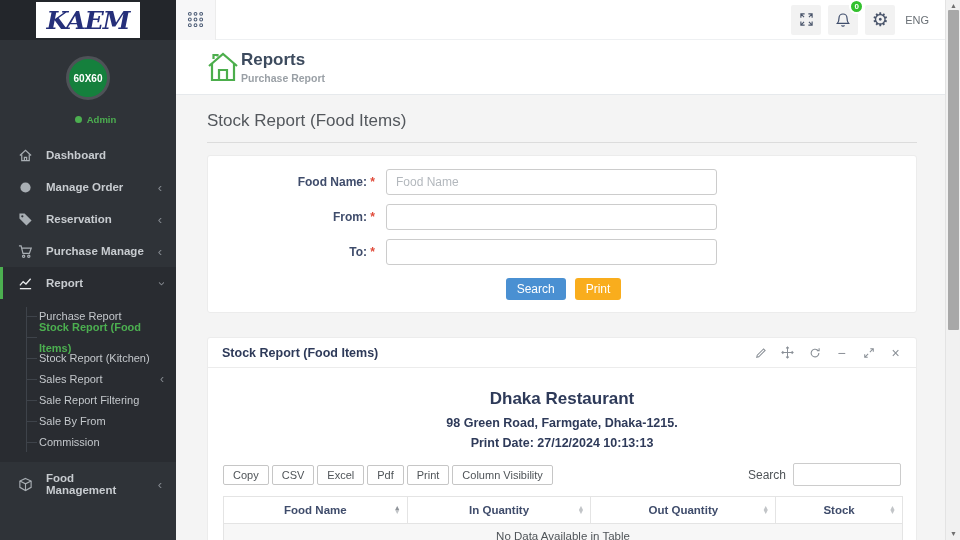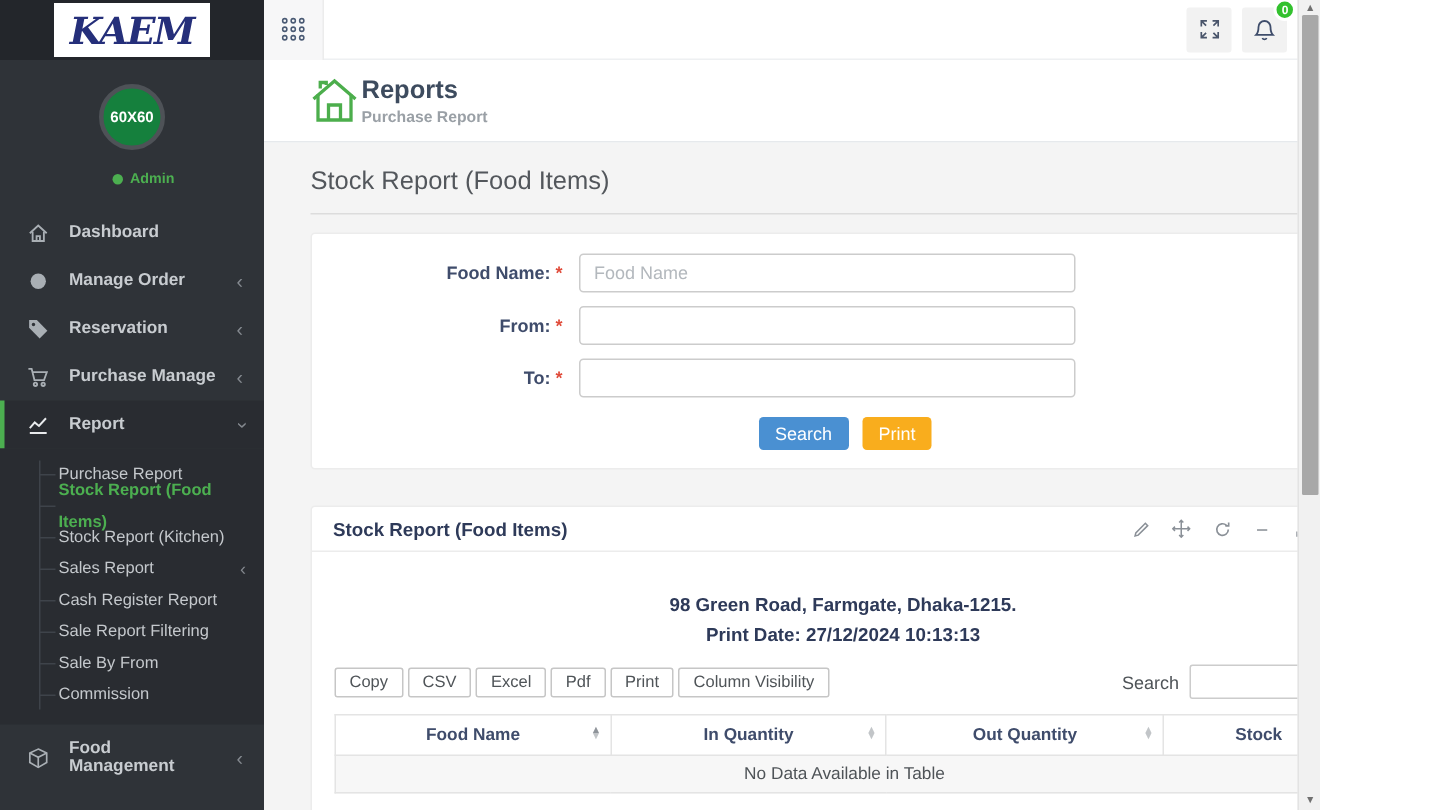--- a/index.html
+++ b/index.html
@@ -1,18 +1,18 @@
 <!DOCTYPE html>
 <html><head>
 <meta charset="utf-8">
 <style>
   * { margin:0; padding:0; box-sizing:border-box; }
   html,body { width:960px; height:540px; overflow:hidden; }
   body { font-family:"Liberation Sans", sans-serif; background:#fff; }
-  .screen { position:relative; width:880px; height:540px; overflow:hidden; background:#f4f4f4; }
+  .screen { position:relative; width:960px; height:540px; overflow:hidden; background:#f4f4f4; }
 
   
   .sidebar { position:absolute; left:0; top:0; width:176px; height:540px; background:#2f3338; z-index:5; }
   .logo-strip { height:40px; background:#23262b; display:flex; align-items:center; justify-content:center; }
   .logo-box { width:104px; height:36px; background:#fff; display:flex; align-items:center; justify-content:center; cursor:pointer; }
   .logo-text { font-family:"DejaVu Serif", serif; font-style:italic; font-weight:bold; font-size:25px; color:#252f7a; letter-spacing:-1px; }
   .profile { padding-top:16px; text-align:center; }
   .avatar { width:44px; height:44px; margin:0 auto; border-radius:50%; background:#15803d; border:3px solid #4e5257; color:#fff; font-size:10px; font-weight:bold; display:flex; align-items:center; justify-content:center; }
   .admin-row { margin-top:14px; display:flex; align-items:center; justify-content:center; gap:5px;padding-left:15px; }
   .admin-dot { width:7px; height:7px; border-radius:50%; background:#4caf50; }
@@ -165,23 +165,20 @@
           </div>
         <div class="submenu-item active">
             <span>Stock Report (Food Items)</span>
           </div>
         <div class="submenu-item">
             <span>Stock Report (Kitchen)</span>
           </div>
         <div class="submenu-item">
             <span>Sales Report</span>
             <span class="chev">‹</span>
-          </div>
-        <div class="submenu-item">
-            <span>Cash Register Report</span>
           </div>
         <div class="submenu-item">
             <span>Sale Report Filtering</span>
           </div>
         <div class="submenu-item">
             <span>Sale By From</span>
           </div>
         <div class="submenu-item">
             <span>Commission</span>
           </div>
@@ -299,20 +296,21 @@
             <span class="act">
               <svg width="12" height="12" viewBox="0 0 14 14" fill="none" stroke="#8a9097" stroke-width="1.2">
                   <path d="M8.5 2 H12 v3.5 M12 2 L8 6"></path>
                   <path d="M5.5 12 H2 v-3.5 M2 12 l4-4"></path>
                 </svg>
             </span>
             <span class="act">×</span>
           </div>
         </div>
         <div class="report-center">
+          <div class="rc-name">Dhaka Restaurant</div>
           <div class="rc-addr">98 Green Road, Farmgate, Dhaka-1215.</div>
           <div class="rc-date">Print Date: 27/12/2024 10:13:13</div>
         </div>
         <div class="toolbar">
           <div class="export-group">
             <button class="exp-btn">Copy</button>
             <button class="exp-btn">CSV</button>
             <button class="exp-btn">Excel</button>
             <button class="exp-btn">Pdf</button>
             <button class="exp-btn">Print</button>

